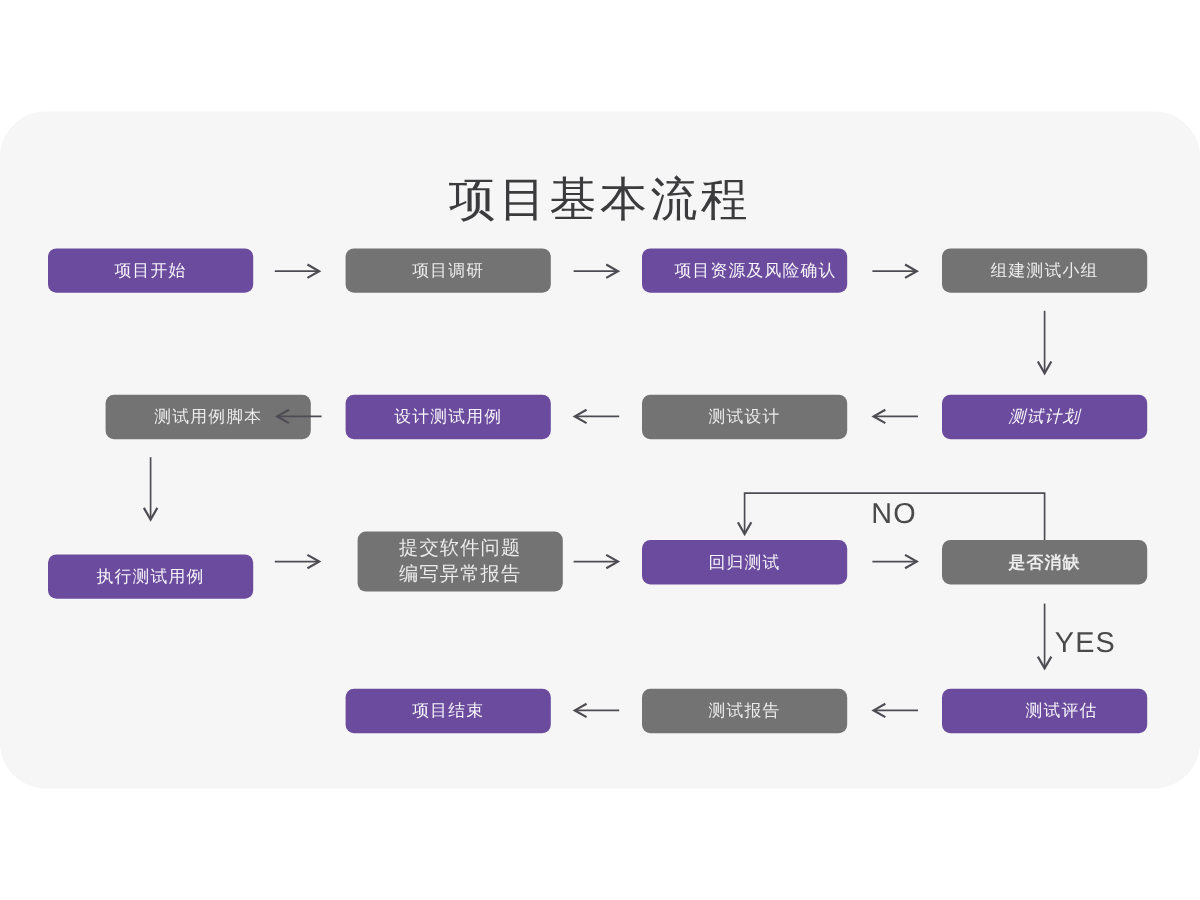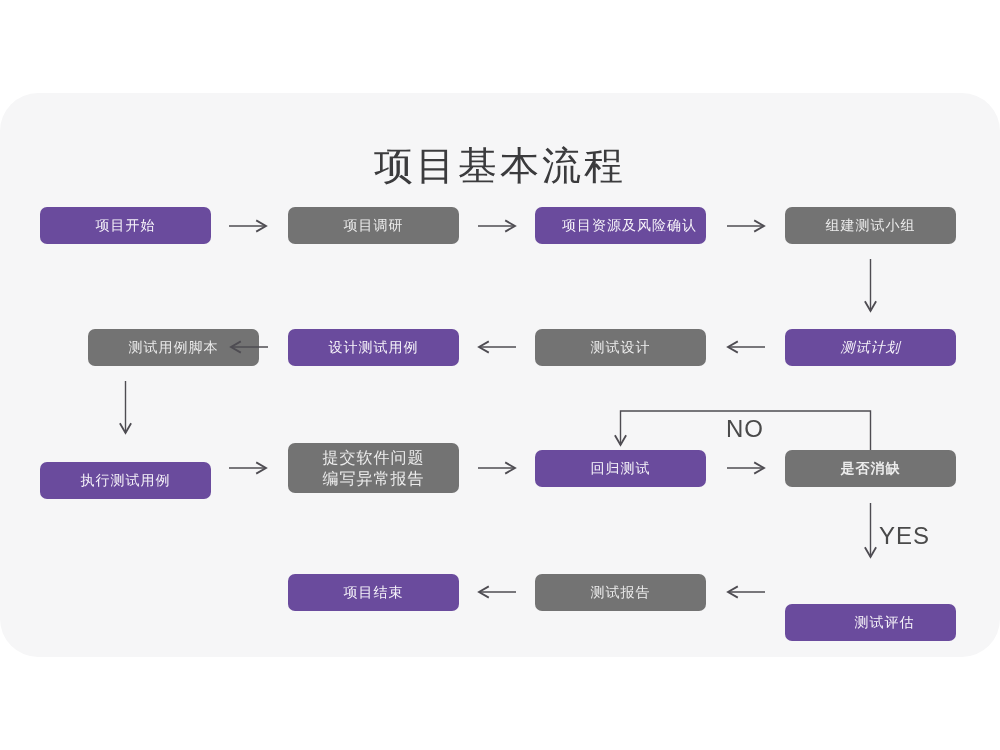--- a/index.html
+++ b/index.html
@@ -99,28 +99,28 @@
   <div class="node gray" style="left:288px; top:207px;">项目调研</div>
   <div class="node purple" style="left:535px; top:207px;padding-left:18px;">项目资源及风险确认</div>
   <div class="node gray" style="left:785px; top:207px;text-align:right;">组建测试小组</div>
 
   <div class="node purple" style="left:785px; top:329px;font-style:italic;">测试计划</div>
   <div class="node gray" style="left:535px; top:329px;">测试设计</div>
   <div class="node purple" style="left:288px; top:329px;">设计测试用例</div>
   <div class="node gray" style="left:40px;  top:329px;margin-left:48px;">测试用例脚本</div>
 
   <div class="node purple" style="left:40px;  top:450px;margin-top:12px;">执行测试用例</div>
-  <div class="node gray tall" style="left:288px; top:443px;">
+  <div class="node gray tall" style="left:298px; top:443px;">
     <span>提交软件问题</span>
     <span>编写异常报告</span>
   </div>
   <div class="node purple" style="left:535px; top:450px;">回归测试</div>
   <div class="node gray" style="left:785px; top:450px;font-weight:bold;">是否消缺</div>
 
-  <div class="node purple" style="left:785px; top:604px;padding-left:28px;">测试评估</div>
+  <div class="node purple" style="left:785px; top:574px;padding-left:28px;">测试评估</div>
   <div class="node gray" style="left:535px; top:574px;">测试报告</div>
   <div class="node purple" style="left:288px; top:574px;">项目结束</div>
 
   <div class="branch-label no">NO</div>
   <div class="branch-label yes">YES</div>
 
   <svg class="arrow-layer" width="1000" height="750" viewBox="0 0 1000 750" fill="none" stroke="#4e4c52" stroke-width="1.4">
     <defs>
       <marker id="ah" viewBox="0 0 10 10" refX="8" refY="5" markerWidth="10" markerHeight="10" orient="auto-start-reverse">
         <path d="M1,1 L8,5 L1,9" fill="none" stroke="#4e4c52" stroke-width="1.3"></path>

